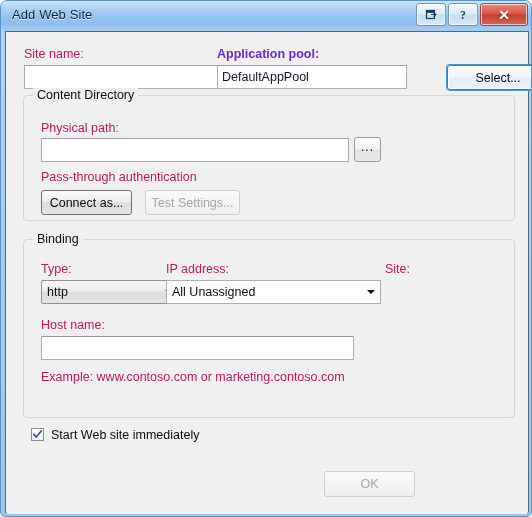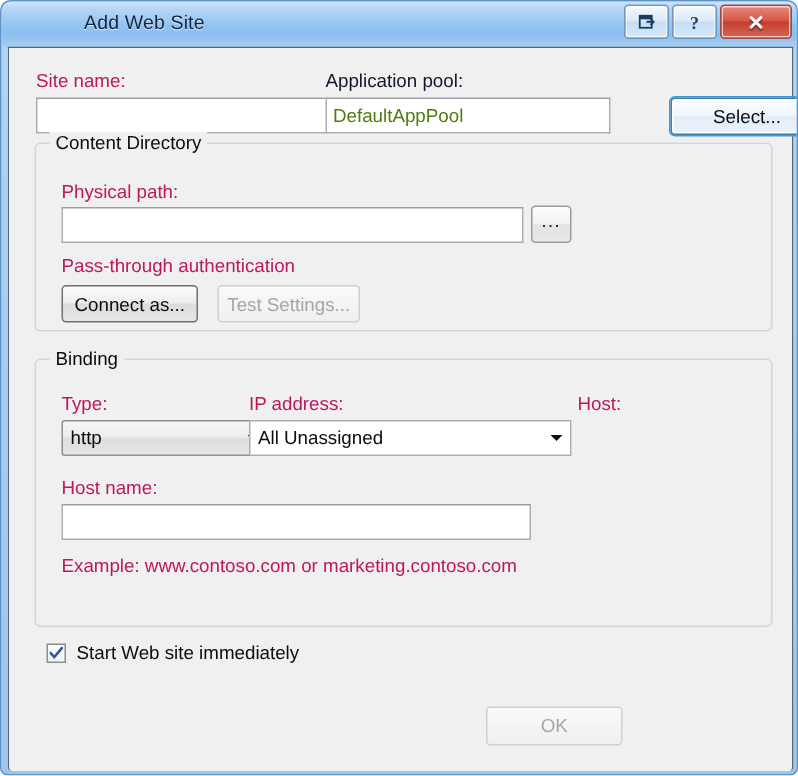--- a/index.html
+++ b/index.html
@@ -34,21 +34,20 @@
   }
   .titlebar-text {
     position: absolute;
     left: 11px;
     top: 6px;
     font-size: 13px;
     color: #0b2440;
     letter-spacing: .1px;
     text-shadow: 0 1px 0 rgba(255,255,255,.75);
     white-space: nowrap;
-    margin-left: 44px;
   }
 
   .caption-buttons {
     position: absolute;
     right: 5px;
     top: 2px;
     display: flex;
     gap: 2px;
   }
   .cap-btn {
@@ -97,30 +96,30 @@
     border-radius: 0 0 3px 3px;
   }
 
   
   .lbl {
     position: absolute;
     font-size: 12.5px;
     color: #be185d;
     white-space: nowrap;
   }
-  .lbl.dim { color: #0f172a; }
+  .lbl.dim { color: #6d28d9; font-weight: bold; }
 
   .textbox {
     position: absolute;
     box-sizing: border-box;
     background: #ffffff;
     border: 1px solid #abadb3;
     border-top-color: #9a9da3;
     font-size: 12.5px;
-    color: #4d7c0f;
+    color: #0f172a;
     padding: 0 4px;
     line-height: 22px;
     height: 24px;
     white-space: nowrap;
     overflow: hidden;
   }
 
   .btn {
     position: absolute;
     box-sizing: border-box;
@@ -208,21 +207,20 @@
     width: 0; height: 0;
     border-left: 4px solid transparent;
     border-right: 4px solid transparent;
     border-top: 4px solid #0c0c0c;
   }
 
   
   .checkrow {
     position: absolute;
     display: flex;
-    align-items: center;
     gap: 7px;
     cursor: default;
   }
   .checkbox {
     width: 13px;
     height: 13px;
     box-sizing: border-box;
     border: 1px solid #8d8d8d;
     background: linear-gradient(to bottom, #fdfdfd 0%, #f2f2f2 100%);
     display: flex;
@@ -320,21 +318,21 @@
 
     <div class="lbl" style="left:160px; top:230px;">IP address:</div>
 
     <div class="combo white" style="left:160px; top:248px; width:215px;">
       <span class="combo-text">All Unassigned</span>
       <span class="combo-arrow">
           <i class="arrow-tri"></i>
         </span>
     </div>
 
-    <div class="lbl" style="left:379px; top:230px;">Host:</div>
+    <div class="lbl" style="left:379px; top:230px;">Site:</div>
 
 
     <div class="lbl" style="left:35px; top:286px;">Host name:</div>
 
     <input class="textbox" type="text" style="left: 35px; top: 304px; width: 313px;" value="">
 
     <div class="lbl" style="left:35px; top:338px;">Example: www.contoso.com or marketing.contoso.com</div>
 
     <div class="checkrow" style="left:25px; top:396px;">
       <span class="checkbox">

